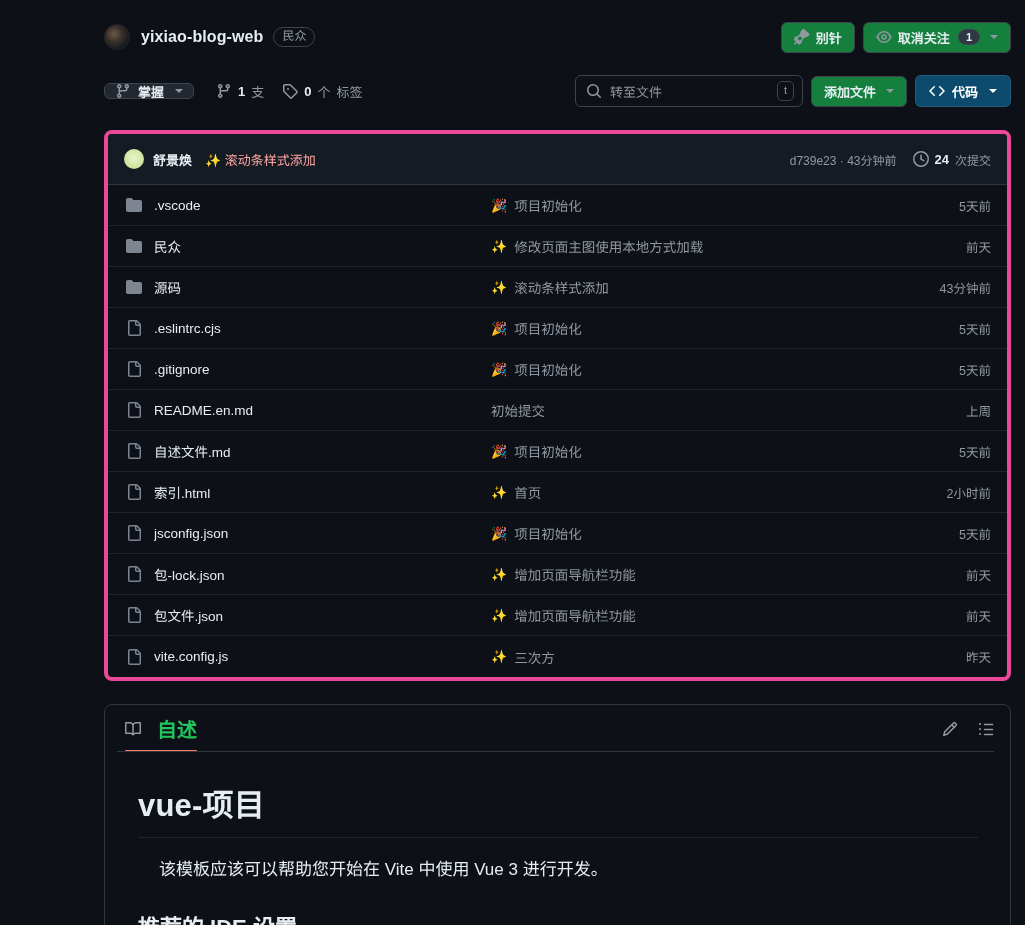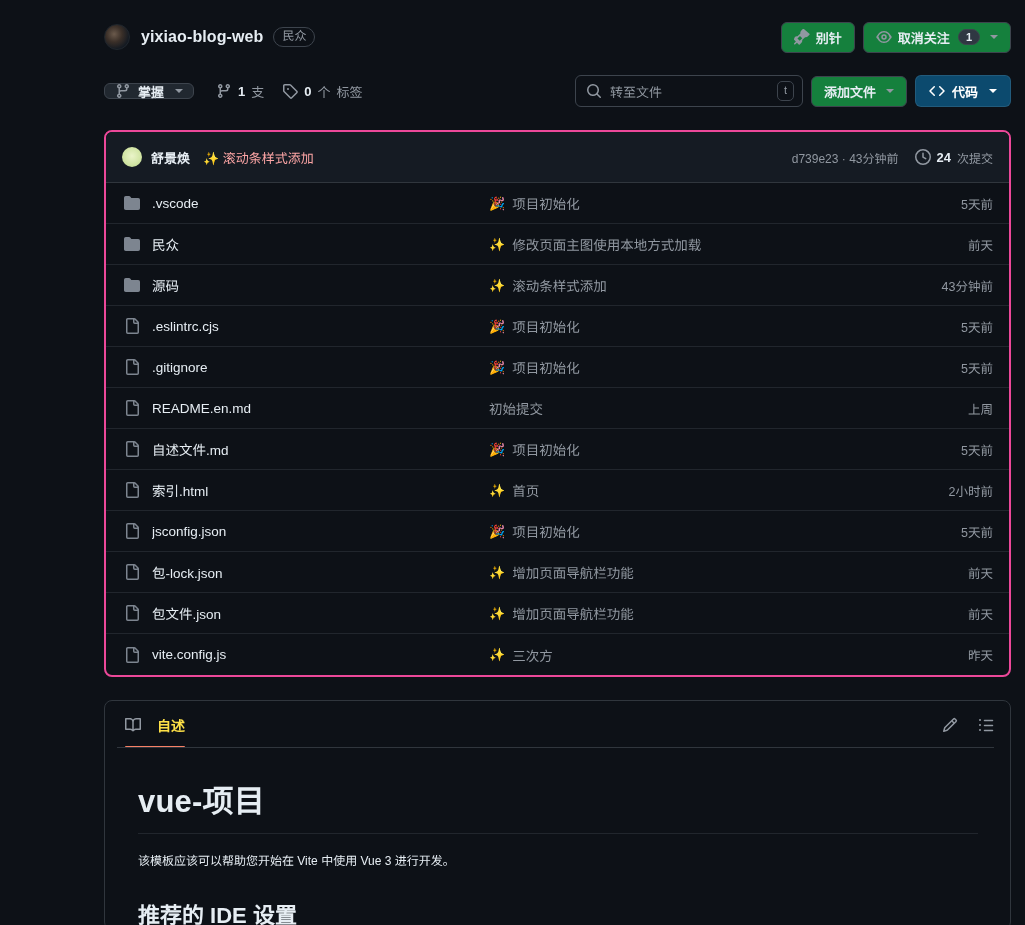--- a/index.html
+++ b/index.html
@@ -132,21 +132,21 @@
     border-radius: 6px;
     font-size: 13px; font-weight: bold;
     padding: 6px 13px;
     height: 32px; cursor: pointer;
   }
   .btn-green .caret { border-top-color: #fff; }
 
   
   .panel {
     margin: 22px 14px 0 104px;
-    border: 2px solid #ec4899;
+    border: 4px solid #ec4899;
     border-radius: 8px;
     overflow: hidden;
     background: #0d1117;
   }
   .commit-bar {
     display: flex; align-items: center;
     background: #151b23;
     padding: 0 16px;
     height: 51px;
     border-bottom: 1px solid #30363d;
@@ -208,21 +208,21 @@
     padding: 0 16px 0 12px;
     position: relative;
   }
   .readme-tab {
     display: inline-flex; align-items: center; gap: 16px;
     height: 100%;
     position: relative;
     padding: 0 8px;
     cursor: pointer;
   }
-  .readme-tab .tab-label { font-size: 14px; font-weight: bold; color: #fde047; }
+  .readme-tab .tab-label { font-size: 20px; font-weight: bold; color: #22c55e; }
   .readme-tab::after {
     content: "";
     position: absolute;
     left: 8px; right: 8px; bottom: 0;
     height: 2px;
     background: #f78166;
     border-radius: 2px;
   }
   .readme-head .divider {
     position: absolute; left: 12px; right: 16px; bottom: 0;
@@ -231,21 +231,21 @@
   .readme-actions { margin-left: auto; display: flex; align-items: center; gap: 20px; }
   .icon-btn { cursor: pointer; display: flex; }
 
   .readme-body { padding: 28px 32px 0 33px; }
   .md-h1 {
     font-size: 31px; font-weight: bold; color: #e6edf3;
     padding-bottom: 12px;
     border-bottom: 1px solid #21262d;
     letter-spacing: .2px;
   }
-  .md-p { font-size: 12px; color: #e6edf3; margin-top: 18px; line-height: 1.6; }
+  .md-p { font-size: 17px; color: #e6edf3; margin-top: 18px; line-height: 1.6; margin-left: 21px; }
   .md-h2 {
     font-size: 22px; font-weight: bold; color: #e6edf3;
     margin-top: 26px;
   }
 </style>
 </head>
 <body>
 
 <div class="page">
 

